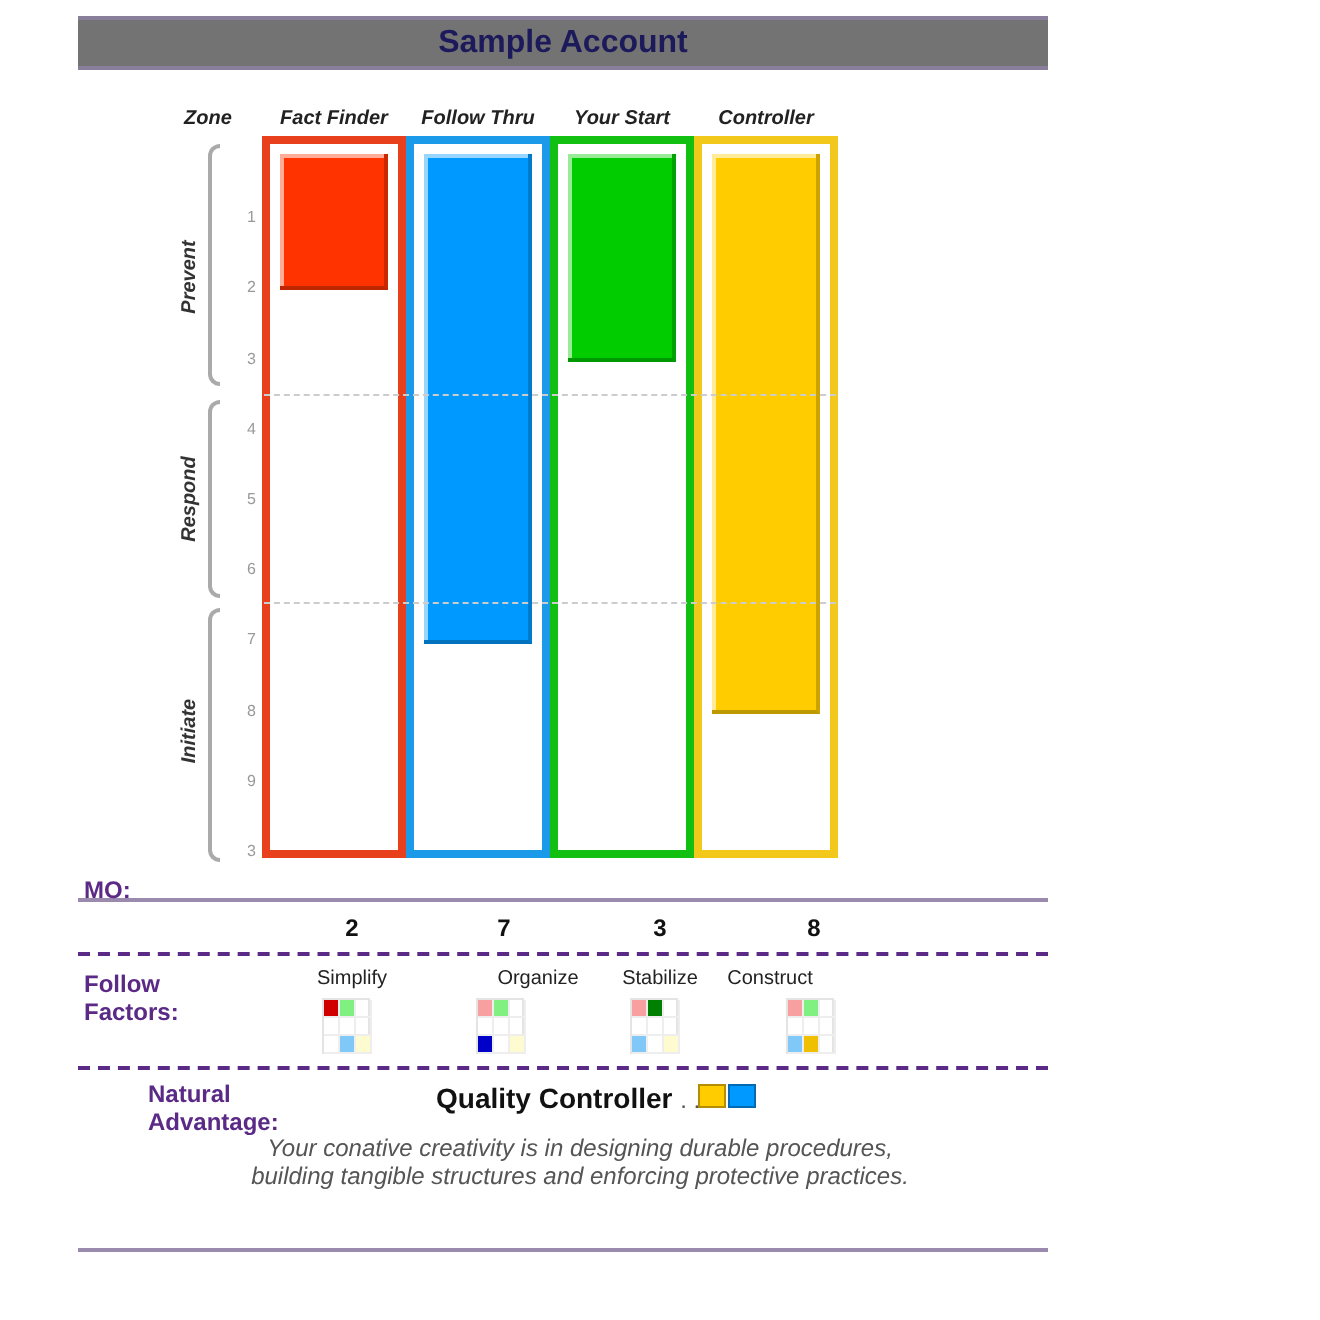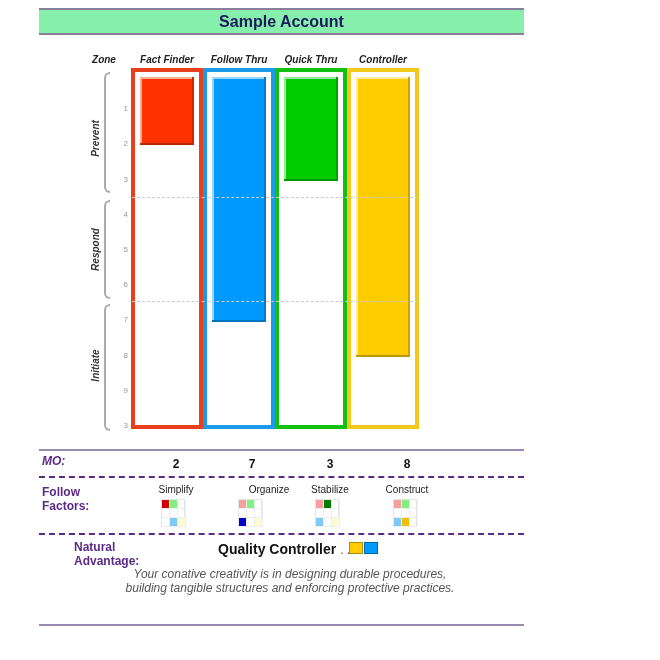--- a/index.html
+++ b/index.html
@@ -1,18 +1,18 @@
 <!DOCTYPE html>
 <html><head>
 <meta charset="utf-8">
 <style>
   html, body { margin:0; padding:0; background:#fff; }
   body { width:660px; height:660px; position:relative; overflow:hidden; font-family:"Liberation Sans", sans-serif; }
   .abs { position:absolute; }
-  .header-bar { left:39px; top:8px; width:485px; height:23px; background:#86efac; border-top:2px solid #8a7f9a; border-bottom:2px solid #8a7f9a; text-align:center; }
+  .header-bar { left:39px; top:8px; width:485px; height:23px; background:#737373; border-top:2px solid #8a7f9a; border-bottom:2px solid #8a7f9a; text-align:center; }
   .header-bar span { font-weight:bold; font-size:16px; color:#1c1a5a; line-height:23px; }
   .col-head { top:54px; font-size:10px; font-weight:bold; color:#222; text-align:center;font-style:italic; }
   .col-border { top:68px; height:361px; box-sizing:border-box; border:4px solid; background:#fff; }
   .bar { position:absolute; left:5px; right:5px; top:5px; border-right:2px solid rgba(0,0,0,0.2); border-bottom:2px solid rgba(0,0,0,0.25); box-shadow: inset 2px 2px 0 rgba(255,255,255,0.6); }
   .tick { font-size:8px; color:#999; text-align:right; width:14px; left:114px; }
   .zone-label { font-size:10px; font-weight:bold; font-style:italic; color:#333; transform:rotate(-90deg); transform-origin:center; width:80px; text-align:center; }
   .brace { left:104px; width:6px; border-left:2px solid #aaa; border-top:2px solid #aaa; border-bottom:2px solid #aaa; border-radius:6px 0 0 6px; box-sizing:border-box; }
   .dashline { left:132px; width:286px; border-top:1px dashed #ccc; height:0; }
   .purple-label { color:#5b2a86; font-weight:bold; font-size:12px; line-height:14px; }
   .solid-rule { height:0; border-top:2px solid #9a8aae; left:39px; width:485px; }
@@ -28,21 +28,21 @@
 </head>
 <body>
 
 <div class="abs header-bar">
   <span>Sample Account</span>
 </div>
 
 <div class="abs col-head" style="left:84px;width:40px;">Zone</div>
 <div class="abs col-head" style="left:132px;width:70px;">Fact Finder</div>
 <div class="abs col-head" style="left:203px;width:72px;">Follow Thru</div>
-<div class="abs col-head" style="left:275px;width:72px;">Quick Thru</div>
+<div class="abs col-head" style="left:275px;width:72px;">Your Start</div>
 <div class="abs col-head" style="left:347px;width:72px;">Controller</div>
 
 <div class="abs col-border" style="left:131px;width:72px;border-color:#e8401c;">
   <div class="bar" style="height:66px;background:#ff3300;"></div>
 </div>
 <div class="abs col-border" style="left:203px;width:72px;border-color:#1a9ae8;">
   <div class="bar" style="height:243px;background:#0099ff;"></div>
 </div>
 <div class="abs col-border" style="left:275px;width:72px;border-color:#12c012;">
   <div class="bar" style="height:102px;background:#00cc00;"></div>
@@ -66,35 +66,35 @@
 <div class="abs tick" style="top:421px;">3</div>
 
 <div class="abs brace" style="top:72px;height:121px;"></div>
 <div class="abs brace" style="top:200px;height:99px;"></div>
 <div class="abs brace" style="top:304px;height:127px;"></div>
 <div class="abs zone-label" style="left:55px;top:133px;">Prevent</div>
 <div class="abs zone-label" style="left:55px;top:244px;">Respond</div>
 <div class="abs zone-label" style="left:55px;top:360px;">Initiate</div>
 
 <div class="abs solid-rule" style="top:449px;"></div>
-<div class="abs purple-label" style="left:42px;top:454px;font-style:italic;">MO:</div>
+<div class="abs purple-label" style="left:42px;top:438px;">MO:</div>
 <div class="abs mo-val" style="left:161px;">2</div>
 <div class="abs mo-val" style="left:237px;">7</div>
 <div class="abs mo-val" style="left:315px;">3</div>
 <div class="abs mo-val" style="left:392px;">8</div>
 <div class="abs dash-rule" style="top:476px;"></div>
 
 <div class="abs purple-label" style="left:42px;top:485px;">
   <div>Follow</div>
   <div>Factors:</div>
 </div>
 <div class="abs if-name" style="left:141px;">Simplify</div>
 <div class="abs if-name" style="left:234px;">Organize</div>
 <div class="abs if-name" style="left:295px;">Stabilize</div>
-<div class="abs if-name" style="left:372px;text-align:center;">Construct</div>
+<div class="abs if-name" style="left:350px;text-align:center;">Construct</div>
 
 <div class="abs if-grid" style="left:161px;">
   <div style="background:#d00000;"></div>
     <div style="background:#80f080;"></div>
     <div></div>
   <div></div>
     <div></div>
     <div></div>
   <div></div>
     <div style="background:#80c8f8;"></div>

